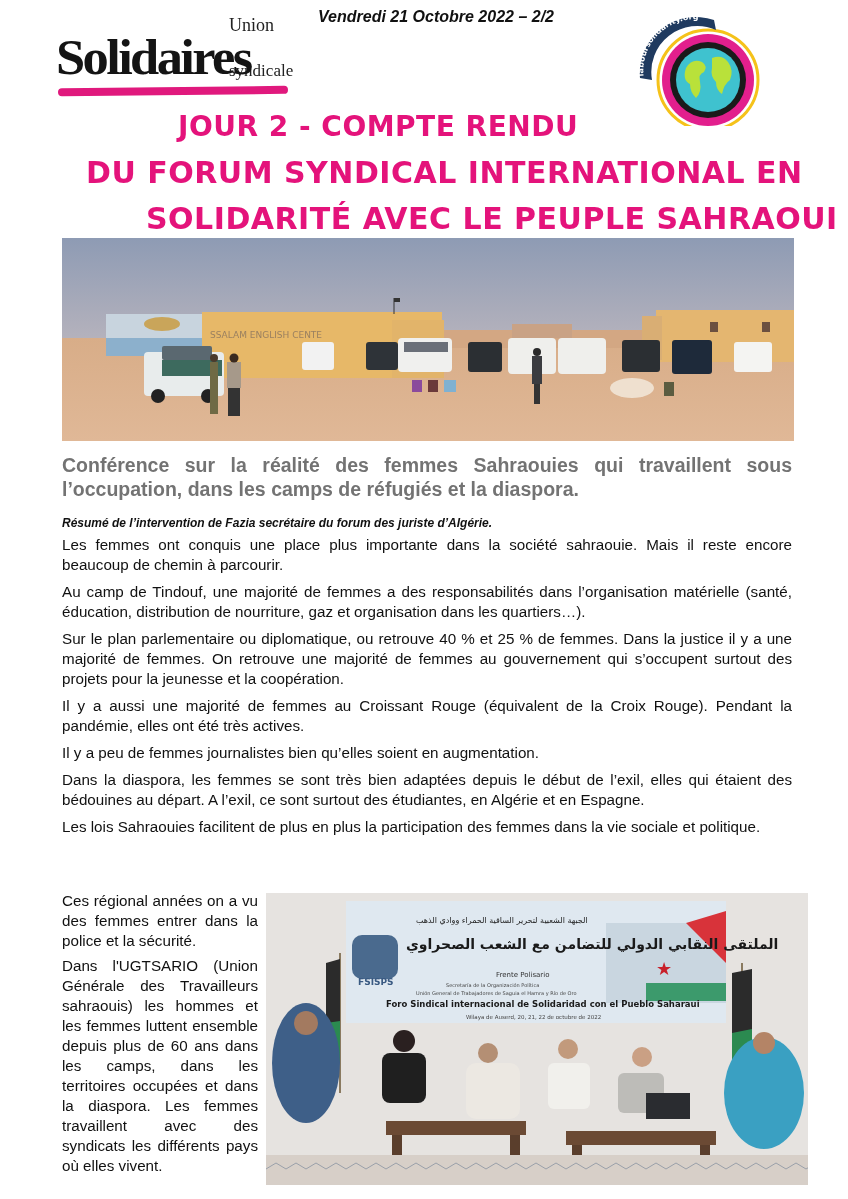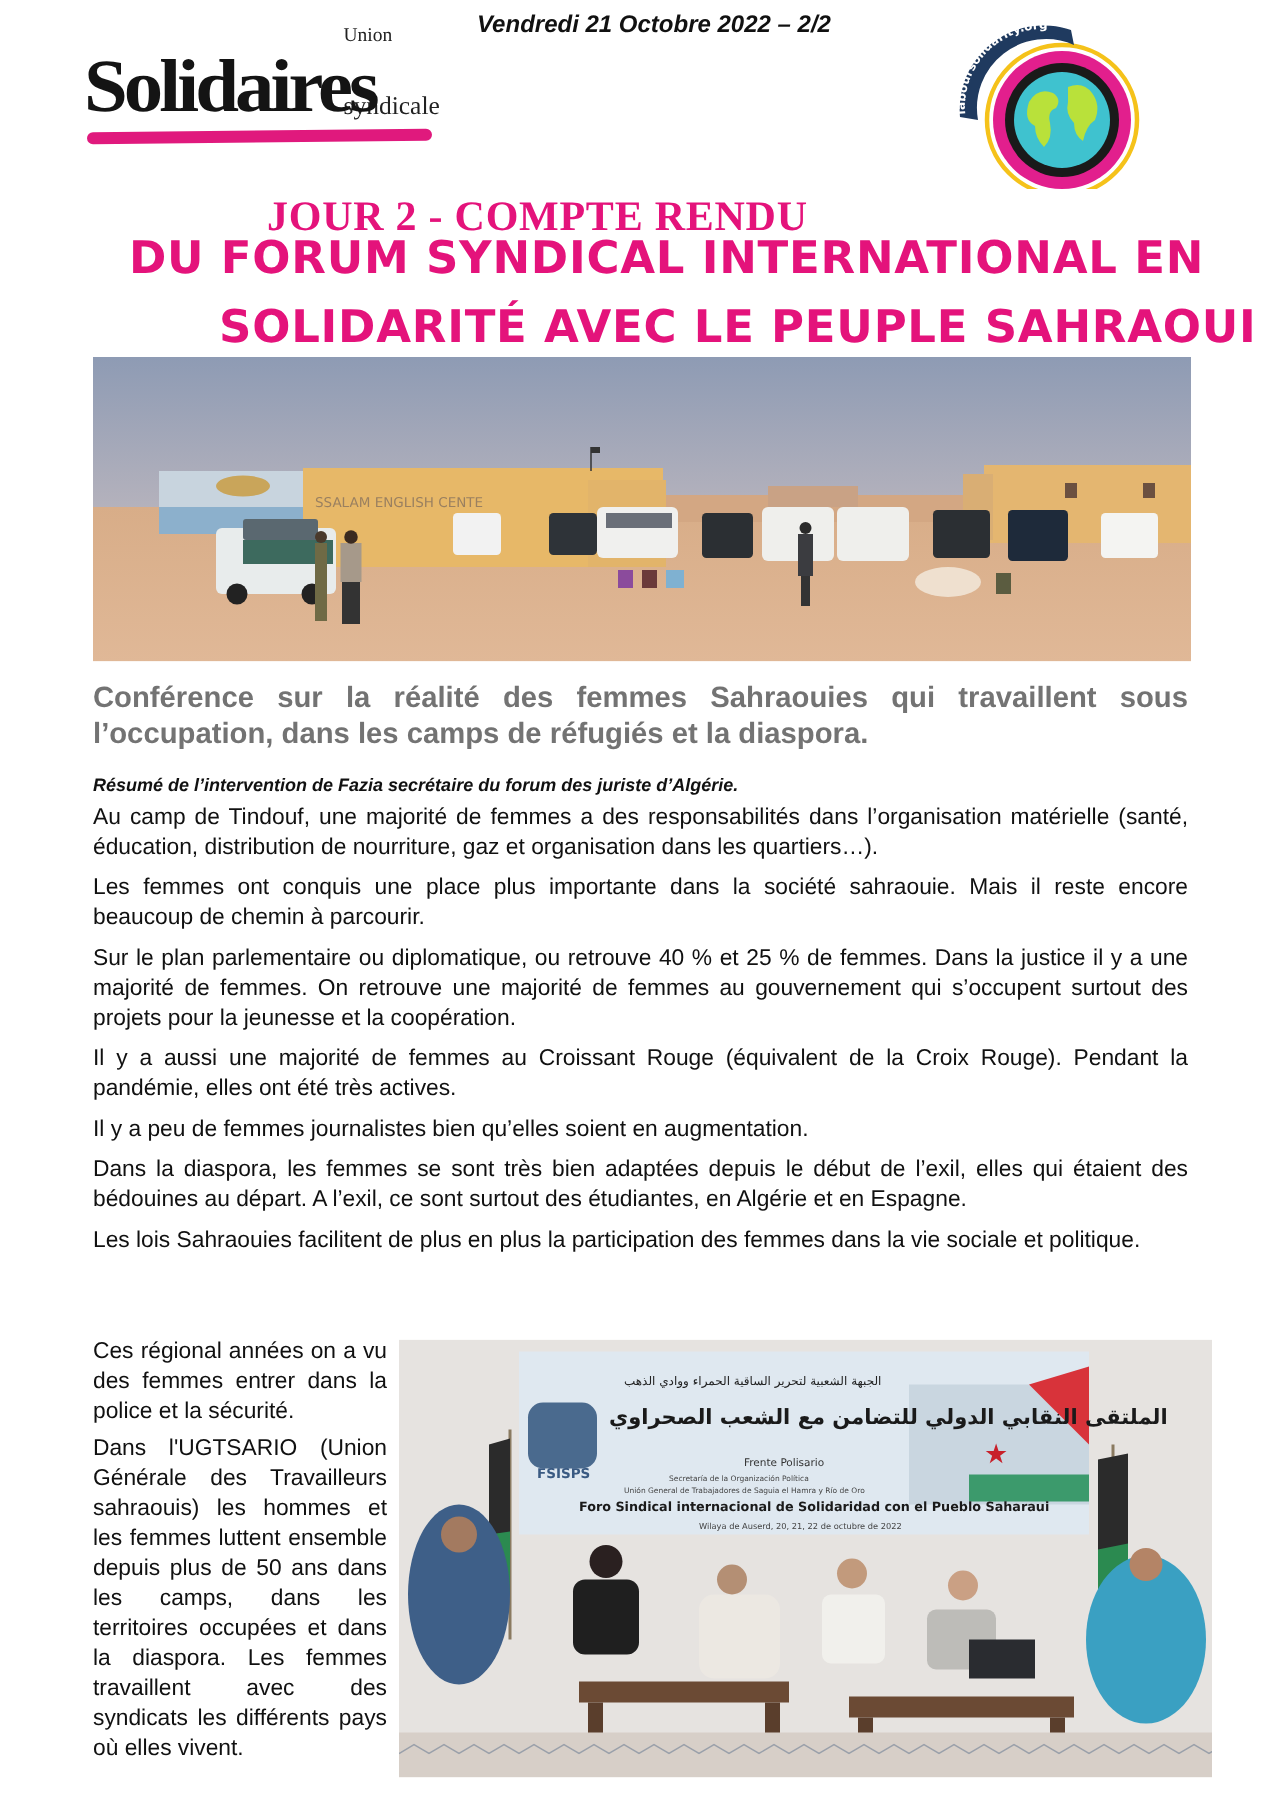--- a/index.html
+++ b/index.html
@@ -2,32 +2,32 @@
 <html><head>
 <meta charset="utf-8">
 <style>
   html, body { margin: 0; padding: 0; background: #ffffff; }
   body { width: 848px; height: 1199px; position: relative; overflow: hidden; font-family: "Liberation Sans", sans-serif; color: #111; }
   .abs { position: absolute; }
 
   
   .logo { left: 56px; top: 10px; width: 240px; height: 90px; }
   .logo-word { position: absolute; left: 0; top: 22px; font-family: "Liberation Serif", serif; font-weight: 900; font-size: 50px; letter-spacing: -2.5px; color: #141414; line-height: 1; transform: scaleX(1.05); transform-origin: left; }
-  .logo-sub1 { position: absolute; left: 173px; top: 6px; font-family: "Liberation Serif", serif; font-size: 13px; color: #222; line-height: 1; }
+  .logo-sub1 { position: absolute; left: 173px; top: 6px; font-family: "Liberation Serif", serif; font-size: 18px; color: #222; line-height: 1; }
   .logo-sub2 { position: absolute; left: 173px; top: 24px; font-family: "Liberation Serif", serif; font-size: 17px; color: #222; line-height: 1; margin-top: 28px; }
   .logo-underline { position: absolute; left: 2px; top: 77px; width: 230px; height: 8px; background: #e0197d; border-radius: 4px; transform: rotate(-0.6deg); }
 
   .date { left: 318px; top: 8px; font-style: italic; font-weight: bold; font-size: 16px; color: #111; }
 
   
   .emblem { left: 630px; top: 14px; width: 132px; height: 112px; }
 
   
   .title { left: 0; top: 104px; width: 848px; font-family: "DejaVu Sans", sans-serif; font-weight: bold; color: #e4137b; font-size: 30px; line-height: 46px; letter-spacing: 0.5px; text-transform: uppercase; font-variant: small-caps; }
-  .title .l1 { position: absolute; left: 178px; top: 18px; font-size: 28px; font-family: Liberation Serif, serif; }
+  .title .l1 { position: absolute; left: 178px; top: 0; font-size: 28px; }
   .title .l2 { position: absolute; left: 86px; top: 46px; font-size: 30px; white-space: nowrap; }
   .title .l3 { position: absolute; left: 146px; top: 92px; font-size: 30px; white-space: nowrap; }
 
   
   .photo1 { left: 62px; top: 238px; width: 732px; height: 203px; overflow: hidden; }
 
   
   .conf-heading { left: 62px; top: 453px; width: 730px; font-weight: bold; color: #737373; font-size: 19.5px; line-height: 24px; text-align: justify; text-align-last: left; }
 
   .resume { left: 62px; top: 513px; width: 730px; font-weight: bold; font-style: italic; font-size: 12px; line-height: 20px; color: #111; }
@@ -141,32 +141,32 @@
     <ellipse cx="570" cy="150" rx="22" ry="10" fill="#efe0cf"></ellipse>
     <rect x="602" y="144" width="10" height="14" fill="#5b5c40"></rect>
   </svg>
 </div>
 
 <div class="abs conf-heading">Conférence sur la réalité des femmes Sahraouies qui travaillent sous l’occupation, dans les camps de réfugiés et la diaspora.</div>
 
 <div class="abs resume">Résumé de l’intervention de Fazia secrétaire du forum des juriste d’Algérie.</div>
 
 <div class="abs body-text">
+  <p>Les femmes ont conquis une place plus importante dans la société sahraouie. Mais il reste encore beaucoup de chemin à parcourir.</p>
   <p>Au camp de Tindouf, une majorité de femmes a des responsabilités dans l’organisation matérielle (santé, éducation, distribution de nourriture, gaz et organisation dans les quartiers…).</p>
-  <p>Les femmes ont conquis une place plus importante dans la société sahraouie. Mais il reste encore beaucoup de chemin à parcourir.</p>
   <p>Sur le plan parlementaire ou diplomatique, ou retrouve 40 % et 25 % de femmes. Dans la justice il y a une majorité de femmes. On retrouve une majorité de femmes au gouvernement qui s’occupent surtout des projets pour la jeunesse et la coopération.</p>
   <p>Il y a aussi une majorité de femmes au Croissant Rouge (équivalent de la Croix Rouge). Pendant la pandémie, elles ont été très actives.</p>
   <p>Il y a peu de femmes journalistes bien qu’elles soient en augmentation.</p>
   <p>Dans la diaspora, les femmes se sont très bien adaptées depuis le début de l’exil, elles qui étaient des bédouines au départ. A l’exil, ce sont surtout des étudiantes, en Algérie et en Espagne.</p>
   <p class="last">Les lois Sahraouies facilitent de plus en plus la participation des femmes dans la vie sociale et politique.</p>
 </div>
 
 <div class="abs side-text">
   <p>Ces régional années on a vu des femmes entrer dans la police et la sécurité.</p>
-  <p>Dans l'UGTSARIO (Union Générale des Travailleurs sahraouis) les hommes et les femmes luttent ensemble depuis plus de 50 ans dans les camps, dans les territoires occupées et dans la diaspora. Les femmes travaillent avec des syndicats les différents pays où elles vivent.</p>
+  <p>Dans l'UGTSARIO (Union Générale des Travailleurs sahraouis) les hommes et les femmes luttent ensemble depuis plus de 60 ans dans les camps, dans les territoires occupées et dans la diaspora. Les femmes travaillent avec des syndicats les différents pays où elles vivent.</p>
 </div>
 
 <div class="abs photo2">
   <svg width="542" height="292" viewBox="0 0 542 292">
     <rect width="542" height="292" fill="#e6e3e0"></rect>
 
     <rect x="80" y="8" width="380" height="122" fill="#dfe8f0"></rect>
     <rect x="340" y="30" width="120" height="80" fill="#c9d6e0"></rect>
     <polygon points="420,30 460,18 460,70" fill="#d8333a"></polygon>
     <rect x="380" y="90" width="80" height="18" fill="#3c9a6c"></rect>

